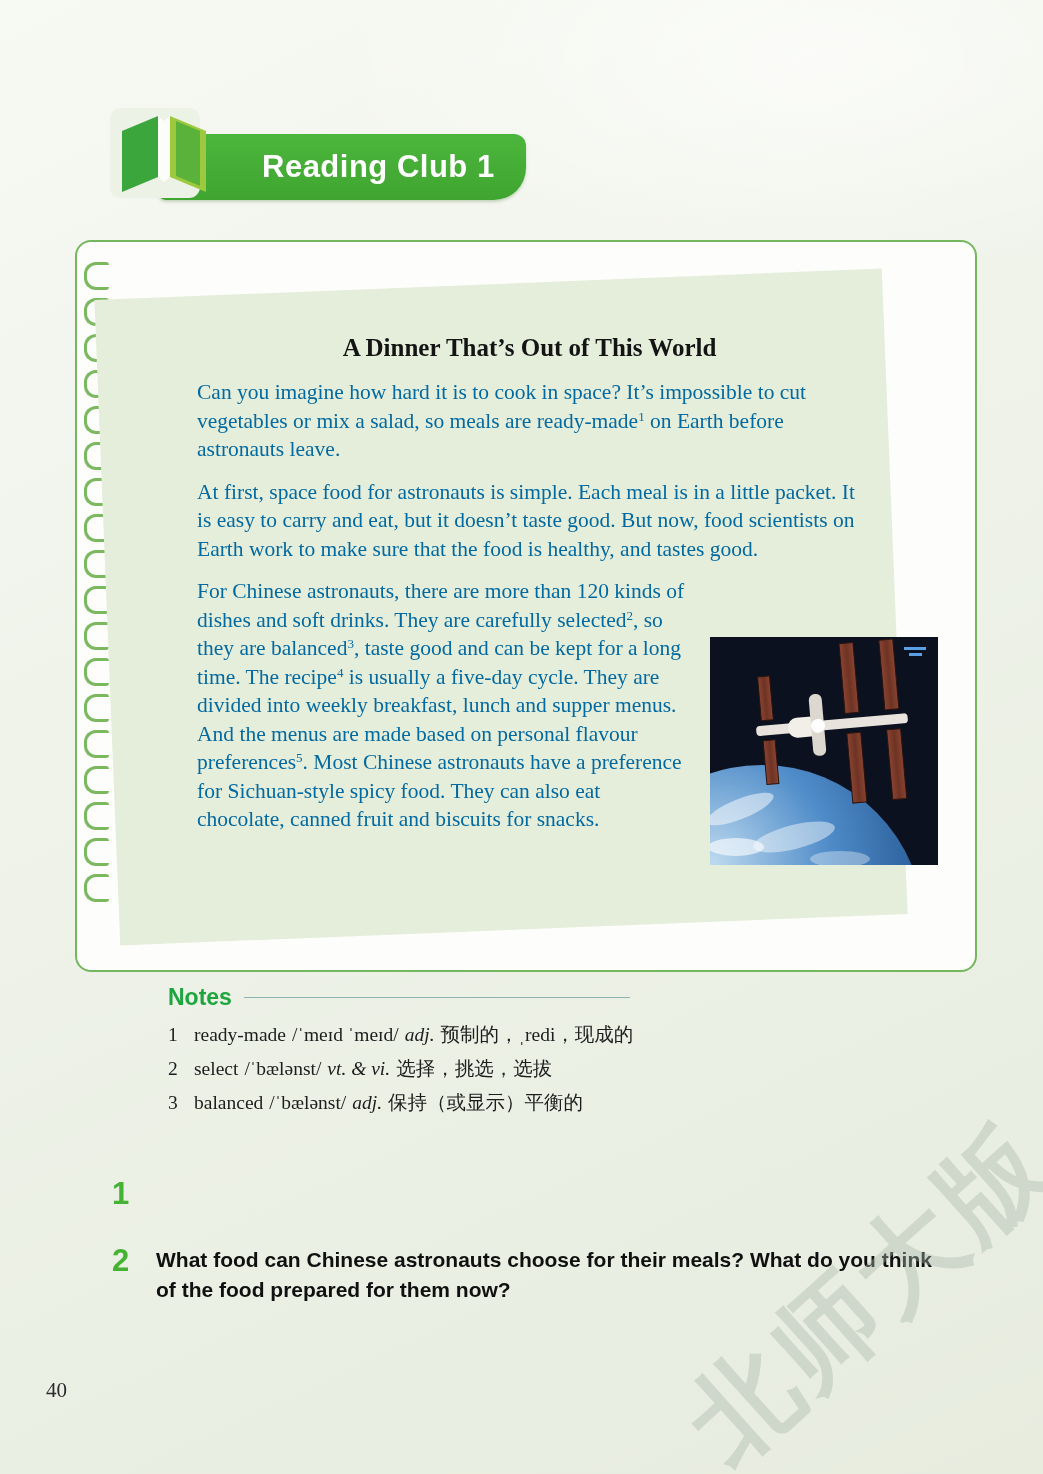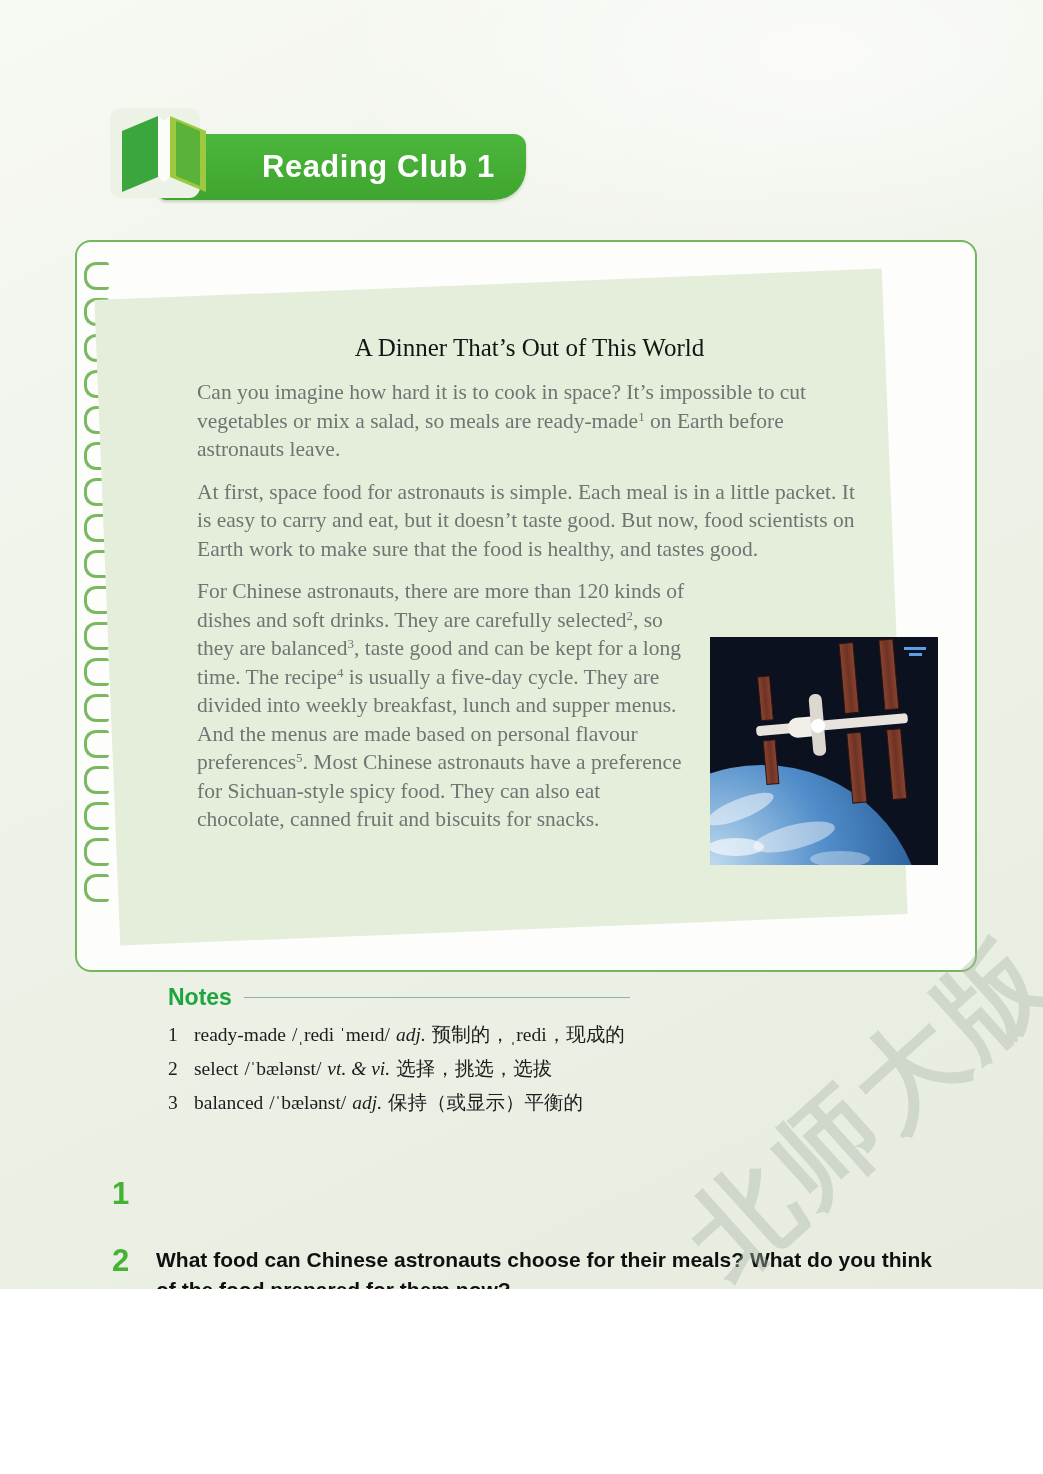--- a/index.html
+++ b/index.html
@@ -1,17 +1,17 @@
 <!DOCTYPE html>
 <html><head>
 <meta charset="utf-8">
 <style>
   html,body { margin:0; padding:0; background:#ffffff; }
   .page {
-    position:relative; width:1043px; height:1289px; overflow:hidden;
+    position:relative; width:1043px; height:1474px; overflow:hidden;
     font-family:"Liberation Serif", serif;
     background:
       radial-gradient(700px 320px at 78% 4%, rgba(255,255,255,.65), rgba(255,255,255,0) 70%),
       linear-gradient(155deg, #f7f9f3 0%, #eef2e8 45%, #e7ecdf 100%);
   }
 
   
   .banner {
     position:absolute; left:158px; top:134px; width:368px; height:66px;
     background:linear-gradient(#4cb63c, #3fa530);
@@ -36,24 +36,24 @@
     border-radius:12px 3px 3px 12px; margin:4px 0;
   }
   .tilt-bg {
     position:absolute; left:30px; top:42px; width:788px; height:646px;
     background:#e5eeda; transform:rotate(-2.3deg);
   }
 
   
   .passage { position:absolute; left:120px; top:92px; width:665px; }
   .passage h2 {
-    margin:0 0 16px; text-align:center; font-size:25px; font-weight:400;
+    margin:0 0 16px; text-align:center; font-size:25px; font-weight:700;
     color:#141414; font-family:"Liberation Serif", serif;
   }
-  .passage p { margin:0 0 14px; font-size:21.5px; line-height:28.5px; color:#737373; }
+  .passage p { margin:0 0 14px; font-size:21.5px; line-height:28.5px; color:#0369a1; }
   .fnref { font-size:13px; position:relative; top:-7px; line-height:0; }
 
   .station-img { float:right; width:228px; height:228px; margin:60px -76px 8px 18px; }
   .station-img svg { display:block; }
 
   
   .notes { position:absolute; left:168px; top:984px; width:560px; }
   .notes-head { display:flex; align-items:center; gap:12px; margin-bottom:10px; width:462px; }
   .notes-title {
     font-family:"Liberation Sans", sans-serif; font-weight:700;
@@ -173,21 +173,21 @@
     </div>
   </div>
 
   <div class="notes">
     <div class="notes-head">
       <span class="notes-title">Notes</span>
       <span class="notes-rule"></span>
     </div>
 
     <div class="note-row">
-      <span class="n-num">1</span><span class="n-word">ready-made</span><span class="n-phon">/ˌredi ˈmeɪd/</span><span class="n-pos">adj.</span><span class="n-mean">预制的，ˌredi，现成的</span>
+      <span class="n-num">1</span><span class="n-word">ready-made</span><span class="n-phon">/ˈmeɪd ˈmeɪd/</span><span class="n-pos">adj.</span><span class="n-mean">预制的，ˌredi，现成的</span>
     </div>
     <div class="note-row">
       <span class="n-num">2</span><span class="n-word">select</span><span class="n-phon">/ˈbælənst/</span><span class="n-pos">vt. &amp; vi.</span><span class="n-mean">选择，挑选，选拔</span>
     </div>
     <div class="note-row">
       <span class="n-num">3</span><span class="n-word">balanced</span><span class="n-phon">/ˈbælənst/</span><span class="n-pos">adj.</span><span class="n-mean">保持（或显示）平衡的</span>
     </div>
   </div>
 
   <div class="questions">

